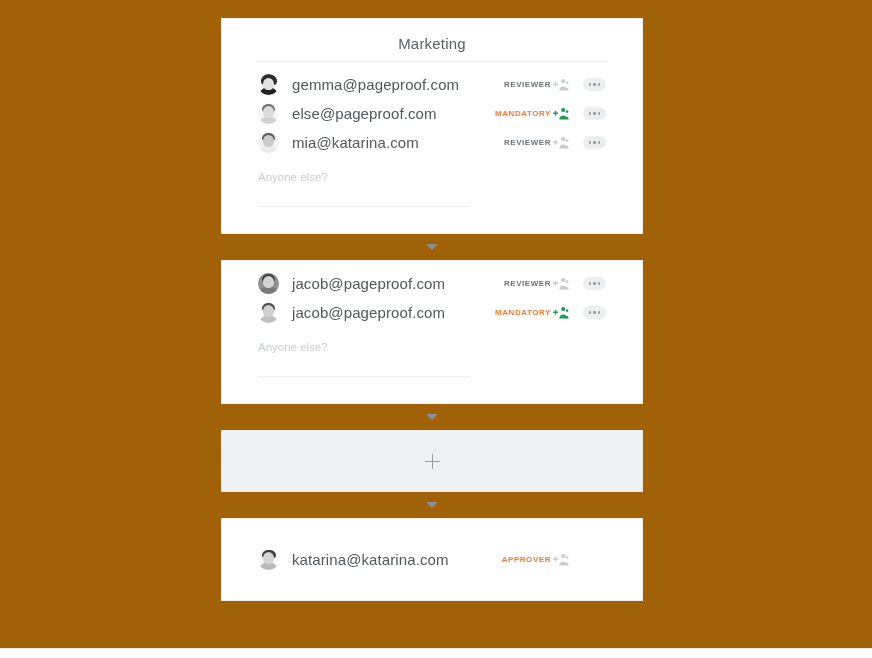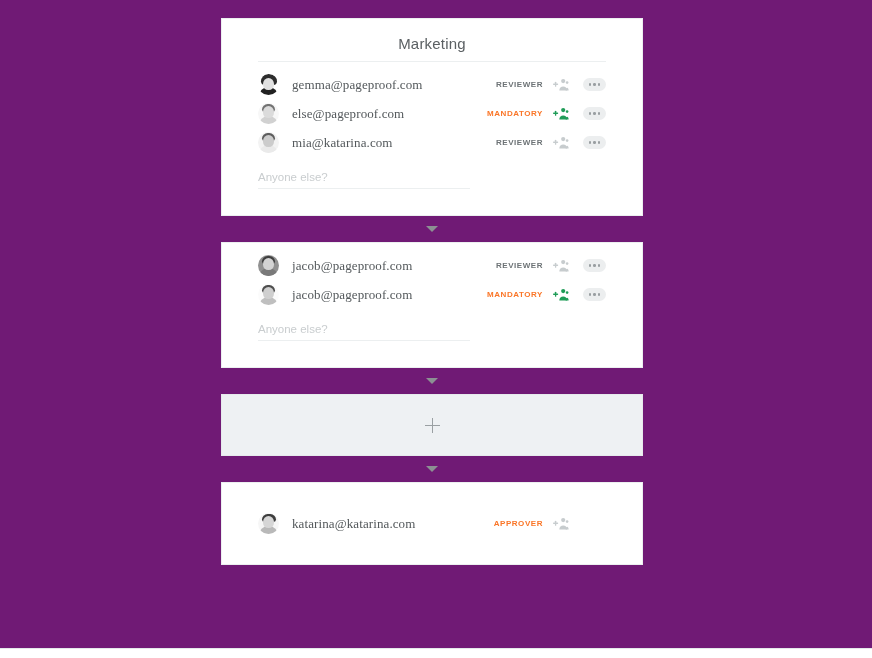--- a/index.html
+++ b/index.html
@@ -10,21 +10,21 @@
     width: 872px;
     height: 658px;
     background: #ffffff;
     font-family: "Liberation Sans", sans-serif;
     overflow: hidden;
   }
   .page {
     position: relative;
     width: 872px;
     height: 649px;
-    background: #701a75;
+    background: #a16207;
     border-bottom: 1px solid #e3e9ea;
     box-sizing: border-box;
     overflow: hidden;
   }
   .workflow {
     position: absolute;
     left: 221px;
     top: 18px;
     width: 422px;
   }
@@ -134,35 +134,34 @@
   .avatar.a-marcus .hair { background: #4a4d4f; }
   .avatar.a-marcus .head { background: #d2cecb; }
   .avatar.a-marcus .body { background: #bcbfc1; }
   .avatar.a-katarina { background: #f6f6f6; }
   .avatar.a-katarina .hair { background: #3a3d3f; width: 14px; margin-left: -7px; }
   .avatar.a-katarina .head { background: #d9d5d1; }
   .avatar.a-katarina .body { background: #b6babb; }
 
   .member-email {
     flex: 1 1 auto;
-    font-size: 13px;
+    font-size: 15px;
     color: #53585b;
     letter-spacing: .1px;
     white-space: nowrap;
-    font-family: Liberation Serif, serif;
   }
   .member-role {
     flex: 0 0 auto;
     font-size: 8px;
     font-weight: 700;
     letter-spacing: .55px;
     color: #6d7376;
     text-align: right;
     width: 86px;
-    margin-right: 10px;
+    margin-right: 2px;
   }
   .member-role.mandatory,
   .member-role.approver { color: #fa7628; }
 
   .icon-addpeople {
     flex: 0 0 auto;
     width: 16px;
     height: 14px;
     margin-right: 14px;
     position: relative;
@@ -191,21 +190,21 @@
     flex: 0 0 auto;
     width: 23px;
     height: 13px;
   }
 
   
   .add-input {
     margin-top: 10px;
     width: 212px;
     border-bottom: 1px solid #eceff0;
-    padding-bottom: 3px;
+    padding-bottom: 21px;
   }
   .add-input input {
     border: 0;
     outline: 0;
     width: 100%;
     font-family: "Liberation Sans", sans-serif;
     font-size: 11.5px;
     color: #53585b;
     background: transparent;
     padding: 0;

